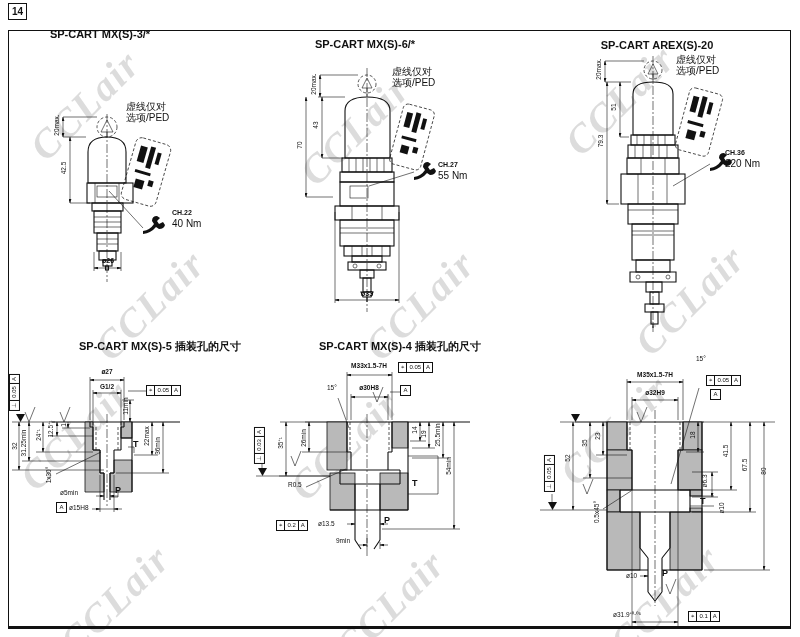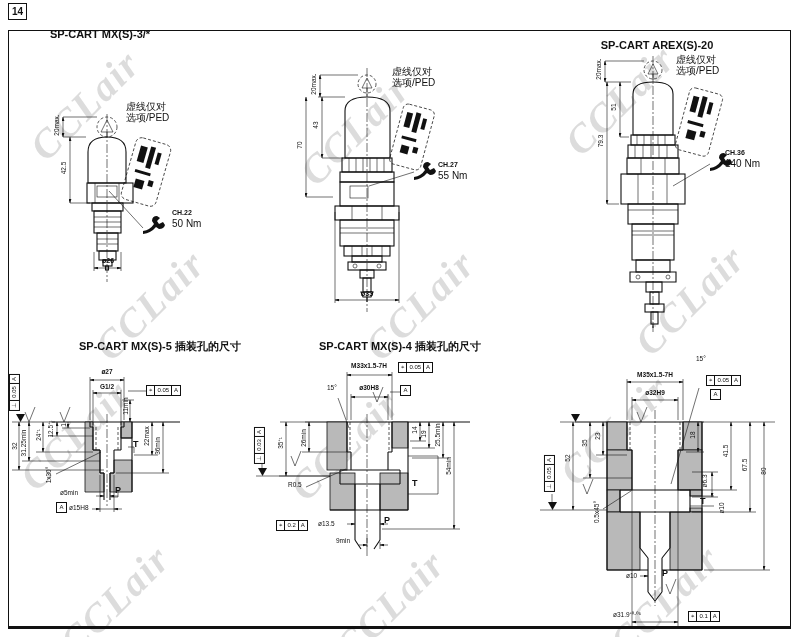--- a/index.html
+++ b/index.html
@@ -50,20 +50,21 @@
   <div class="wm" style="left:345px;top:445px">CCLair</div>
   <div class="wm" style="left:615px;top:430px">CCLair</div>
   <div class="wm" style="left:115px;top:600px">CCLair</div>
   <div class="wm" style="left:390px;top:605px">CCLair</div>
   <div class="wm" style="left:665px;top:600px">CCLair</div>
 
   <div id="numbox">14</div>
   <div id="frame"></div>
 
   <div class="ftitle" style="left:10px;top:28px;width:180px">SP-CART MX(S)-3/*</div>
+  <div class="ftitle" style="left:265px;top:38px">SP-CART MX(S)-6/*</div>
   <div class="ftitle" style="left:557px;top:39px">SP-CART AREX(S)-20</div>
   <div class="ftitle" style="left:60px;top:340px">SP-CART MX(S)-5 插装孔的尺寸</div>
   <div class="ftitle" style="left:300px;top:340px">SP-CART MX(S)-4 插装孔的尺寸</div>
 
   <svg width="800" height="637" viewBox="0 0 800 637">
     <defs>
       <marker id="ar" viewBox="0 0 10 6" refX="9" refY="3" markerWidth="8" markerHeight="5" orient="auto-start-reverse">
         <path d="M0,0 L10,3 L0,6 Z" fill="#111"></path>
       </marker>
     </defs>
@@ -312,39 +313,39 @@
       <line class="dim" x1="632" y1="622" x2="678" y2="622" marker-start="url(#ar)" marker-end="url(#ar)"></line>
       <line class="dim" x1="640" y1="576" x2="648" y2="576" marker-end="url(#ar)"></line>
     </g>
   </svg>
 
   <div class="rl" style="left:37px;top:121px">20max.</div>
   <div class="rl" style="left:44px;top:164px">42.5</div>
   <div class="hl f9" style="left:126px;top:101px">虚线仅对</div>
   <div class="hl f9" style="left:126px;top:112px">选项/PED</div>
   <div class="hl b f7" style="left:172px;top:209px">CH.22</div>
-  <div class="hl f9" style="left:172px;top:218px">50 Nm</div>
+  <div class="hl f9" style="left:172px;top:218px">40 Nm</div>
   <div class="hl b f7 ctr" style="left:93px;top:257px;width:30px">ø26</div>
 
   <div class="rl" style="left:294px;top:80px">20max.</div>
   <div class="rl" style="left:296px;top:121px">43</div>
   <div class="rl" style="left:280px;top:141px">70</div>
   <div class="hl f9" style="left:392px;top:66px">虚线仅对</div>
   <div class="hl f9" style="left:392px;top:77px">选项/PED</div>
   <div class="hl b f7" style="left:438px;top:161px">CH.27</div>
   <div class="hl f9" style="left:438px;top:170px">55 Nm</div>
   <div class="hl b f7 ctr" style="left:352px;top:290px;width:30px">ø33</div>
 
   <div class="rl" style="left:579px;top:65px">20max.</div>
   <div class="rl" style="left:594px;top:103px">51</div>
   <div class="rl" style="left:581px;top:137px">79.3</div>
   <div class="hl f9" style="left:676px;top:54px">虚线仅对</div>
   <div class="hl f9" style="left:676px;top:65px">选项/PED</div>
   <div class="hl b f7" style="left:725px;top:149px">CH.36</div>
-  <div class="hl f9" style="left:725px;top:158px">140 Nm</div>
+  <div class="hl f9" style="left:725px;top:158px">220 Nm</div>
 
   <div class="hl b ctr" style="left:92px;top:368px;width:30px">ø27</div>
   <div class="hl b ctr" style="left:92px;top:383px;width:30px">G1/2</div>
   <div class="rl" style="left:106px;top:402px">11min</div>
   <div class="fcf" style="left:146px;top:385px">
     <span>⌖</span>
       <span>0.05</span>
       <span>A</span>
   </div>
   <div class="fcf vfcf" style="left:-4px;top:387px">

